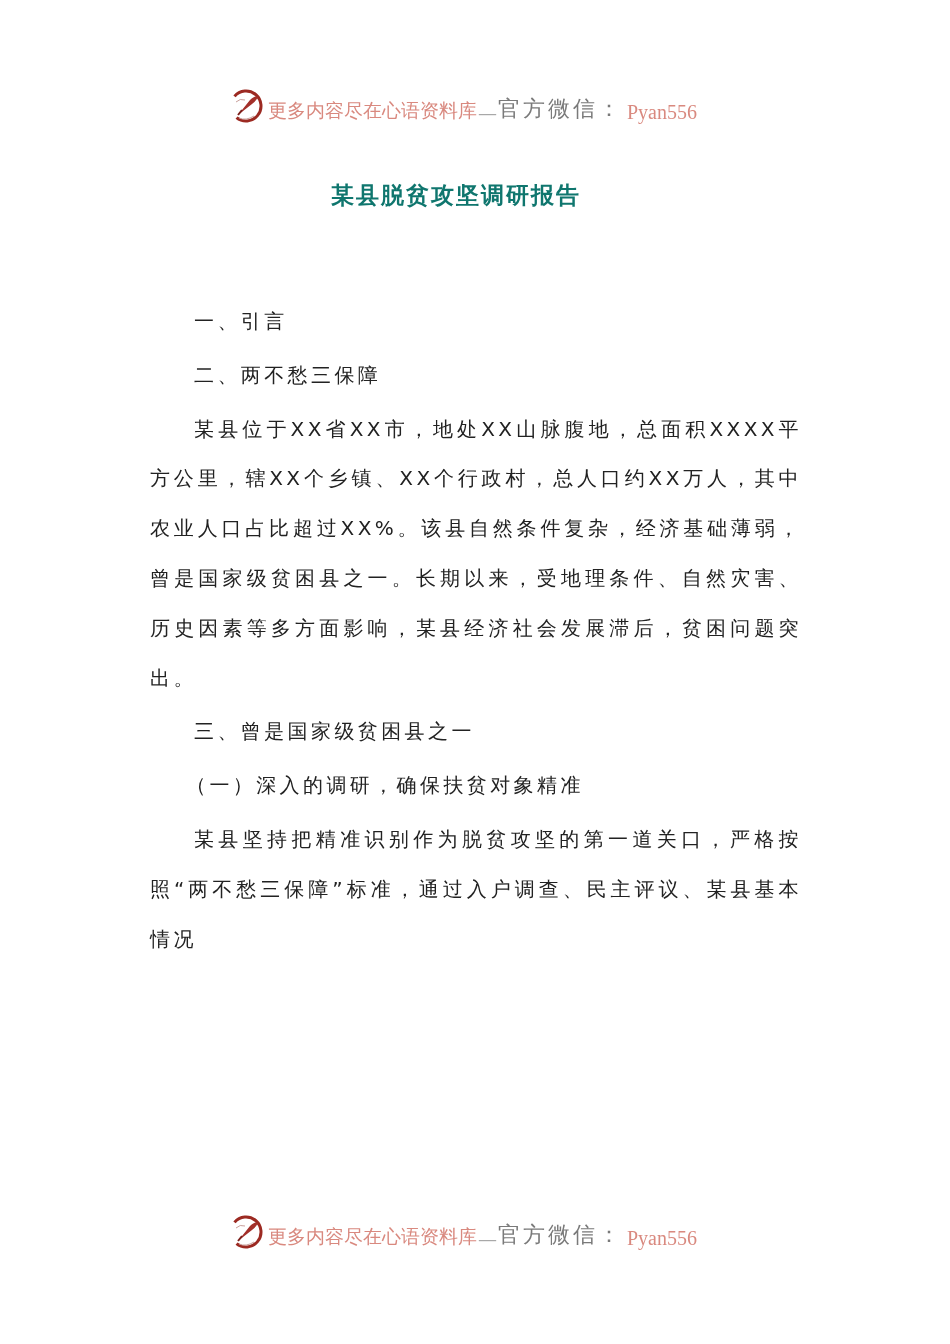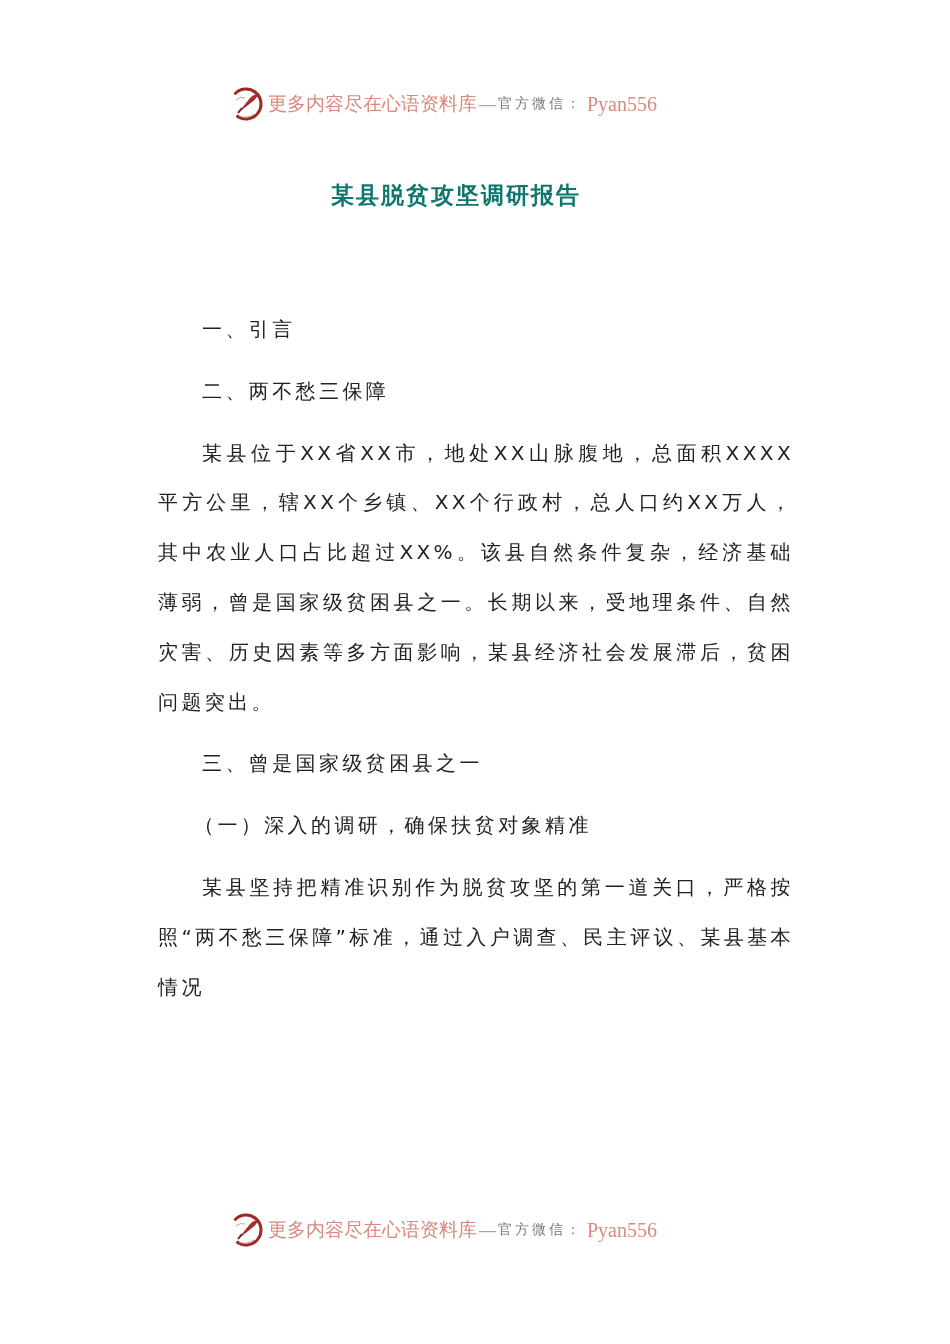--- a/index.html
+++ b/index.html
@@ -14,21 +14,21 @@
       overflow: hidden;
       font-family: "DejaVu Serif", "Liberation Serif", serif;
       color: #1a1a1a;
     }
     .banner {
       position: absolute;
       left: 228px;
       width: 500px;
       height: 40px;
       display: flex;
-      align-items: center;
+      align-items: flex-end;
     }
     .banner.top { top: 84px; }
     .banner.bottom { top: 1210px; }
     .banner .logo {
       width: 36px;
       height: 36px;
       margin-right: 4px;
       flex: 0 0 auto;
     }
     .banner .b-main {
@@ -38,21 +38,21 @@
       letter-spacing: 0px;
       white-space: nowrap;
     }
     .banner .b-dash {
       color: #a8a8a8;
       font-size: 19px;
       margin: 0 1px;
     }
     .banner .b-label {
       font-family: "DejaVu Serif", "Liberation Serif", serif;
-      font-size: 14px;
+      font-size: 22px;
       color: #7a7a7a;
       letter-spacing: 3px;
       white-space: nowrap;
     }
     .banner .b-id {
       font-family: Liberation Serif, serif;
       font-size: 20px;
       color: #d9897f;
       margin-left: 4px;
       white-space: nowrap;
@@ -74,21 +74,21 @@
       top: 293px;
       left: 146px;
       width: 660px;
       font-family: "DejaVu Sans", "Liberation Sans", sans-serif;
       font-size: 20px;
       line-height: 49.8px;
       color: #222;
       letter-spacing: 3.4px;
     }
     .body-text p {
-      margin: 12px;
+      margin: 4px;
       text-align: justify;
       text-align-last: left;
     }
     .body-text .indent { text-indent: 44px; }
     .body-text .heading { text-indent: 44px; }
     .body-text .subheading { text-indent: 44px; }
   </style>
 </head>
 <body>
 

